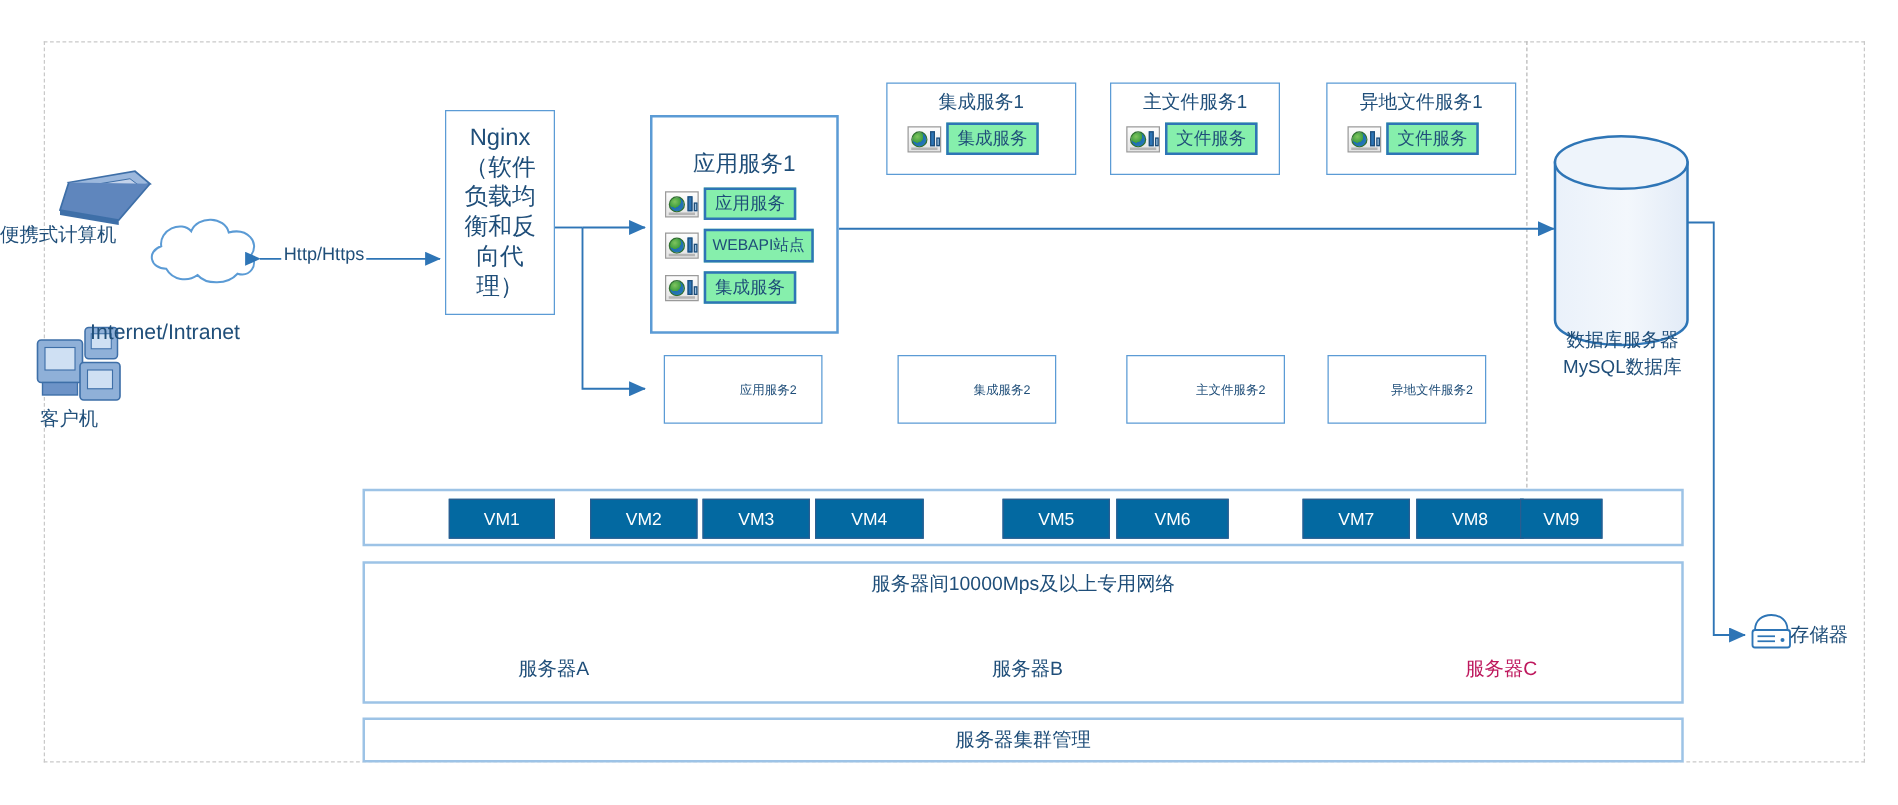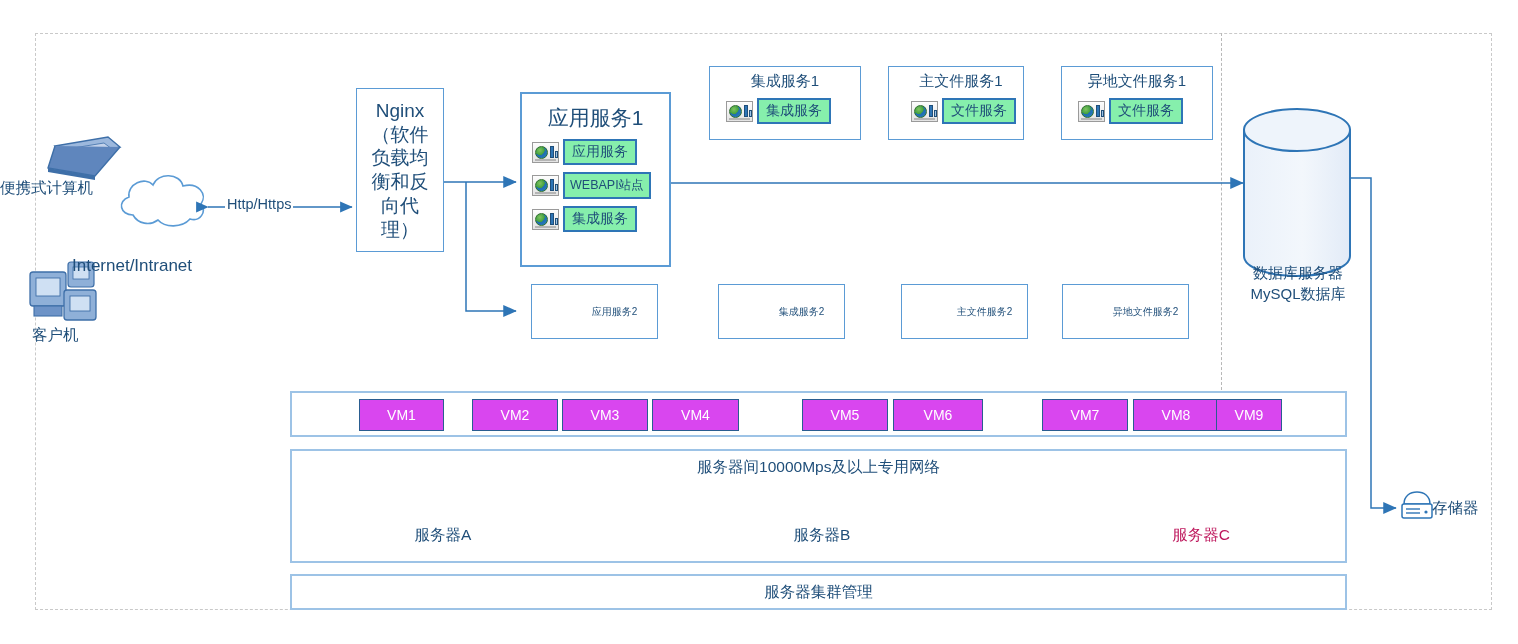--- a/index.html
+++ b/index.html
@@ -53,22 +53,22 @@
   
   .app1-panel {
     left: 520px; top: 92px;
     width: 151px; height: 175px;
     border: 2px solid #5b9bd5;
     background: #fff;
   }
   .panel-title {
     text-align: center;
     color: #1f4e79;
-    font-size: 21px;
-    margin-top: 10px;
+    font-size: 18px;
+    margin-top: 25px;
   }
   .svc-row {
     display: flex;
     align-items: center;
     margin: 7px 0 0 10px;
   }
   .svc-label {
     border: 2px solid #2e75b6;
     color: #1f4e79;
     font-size: 14px;
@@ -124,21 +124,21 @@
   
   .vm-strip {
     left: 290px; top: 391px;
     width: 1057px; height: 46px;
     border: 2px solid #9dc3e6;
     background: #fff;
   }
   .vm {
     position: absolute; top: 6px;
     height: 32px;
-    background: #d946ef;
+    background: #0369a1;
     border: 1px solid #2a5d90;
     color: #ffffff;
     font-size: 14px;
     display: flex; align-items: center; justify-content: center;
   }
 
   
   .net-panel {
     left: 290px; top: 449px;
     width: 1057px; height: 114px;
@@ -353,21 +353,21 @@
       <span class="iis-icon">
         <span class="globe"></span>
           <span class="bar1"></span>
           <span class="bar2"></span>
           <span class="base"></span>
       </span>
       <span class="svc-label">集成服务</span>
     </div>
   </div>
 
-  <div class="abs top-svc-box" style="left:888px; top:66px; width:136px; height:74px;padding-left:10px;">
+  <div class="abs top-svc-box" style="left:888px; top:66px; width:136px; height:74px;">
     <div class="panel-title">主文件服务1</div>
     <div class="svc-row" style="margin-left:12px;">
       <span class="iis-icon">
         <span class="globe"></span>
           <span class="bar1"></span>
           <span class="bar2"></span>
           <span class="base"></span>
       </span>
       <span class="svc-label">文件服务</span>
     </div>

